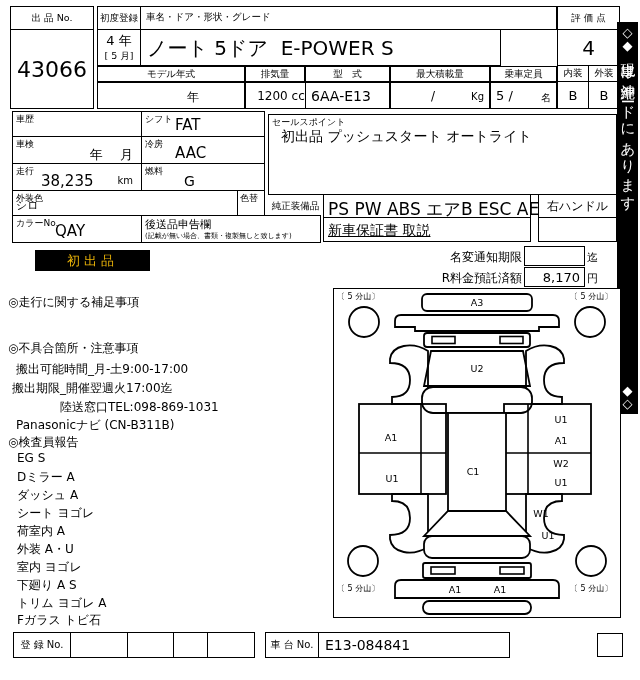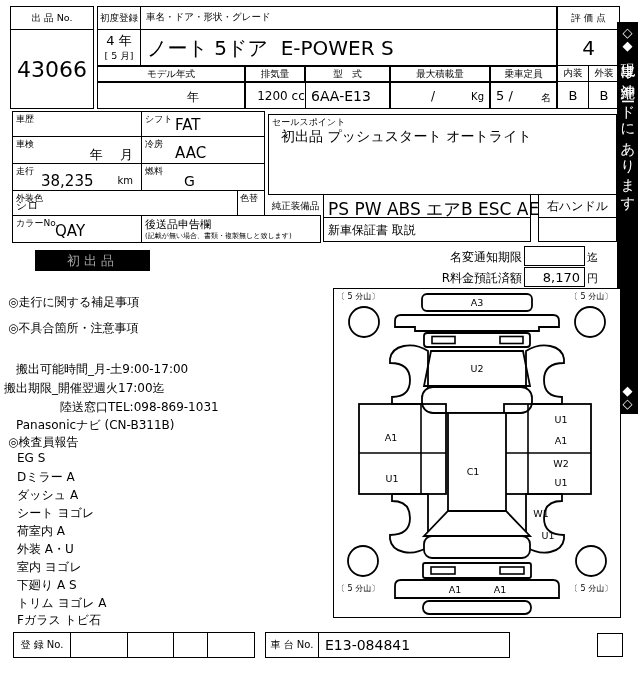--- a/index.html
+++ b/index.html
@@ -4,21 +4,21 @@
 <style>
   html,body{margin:0;padding:0;background:#fff;}
   .sheet{position:relative;width:640px;height:680px;background:#fff;overflow:hidden;
          font-family:"DejaVu Sans","Liberation Sans",sans-serif;color:#000;}
   .box{position:absolute;box-sizing:border-box;border:1.5px solid #000;background:#fff;}
   .nb{position:absolute;box-sizing:border-box;}
   .ctr{display:flex;align-items:center;justify-content:center;}
   .lbl{font-size:9.5px;line-height:1.1;}
   .cell-label{position:absolute;top:1px;left:3px;font-size:9px;}
   .txtline{position:absolute;font-size:12px;white-space:pre;}
-  .badge{background:#000;color:#a3a3a3;}
+  .badge{background:#000;color:#eab308;}
   .banner{background:#000;color:#fff;display:flex;flex-direction:column;align-items:center;}
   .banner .vtext{writing-mode:vertical-rl;text-orientation:upright;font-size:14.5px;letter-spacing:1.5px;flex:1;display:flex;align-items:center;}
   svg text{font-family:"DejaVu Sans","Liberation Sans",sans-serif;}
 </style>
 </head>
 <body>
 
 <div class="sheet">
 
   <div class="box ctr" style="left:10px;top:6px;width:84px;height:24px;">
@@ -32,21 +32,21 @@
       <span class="lbl">初度登録</span>
     </div>
   <div class="box" style="left:97px;top:29px;width:44px;height:37px;text-align:center;">
     <div style="font-size:13px;margin-top:2px;">4 年</div>
     <div style="font-size:9.5px;">[ 5 月]</div>
   </div>
 
   <div class="box" style="left:140px;top:6px;width:417px;height:24px;">
       <span class="lbl" style="position:absolute;left:5px;top:5px;">車名・ドア・形状・グレード</span>
     </div>
-  <div class="box" style="left:140px;top:29px;width:417px;height:37px;padding-left:36px;">
+  <div class="box" style="left:140px;top:29px;width:361px;height:37px;padding-left:36px;">
       <span style="position:absolute;left:6px;top:5px;font-size:20px;white-space:pre;">ノート 5ドア  E-POWER S</span>
     </div>
 
   <div class="box ctr" style="left:97px;top:66px;width:148px;height:16px;">
       <span class="lbl">モデル年式</span>
     </div>
   <div class="box ctr" style="left:245px;top:66px;width:60px;height:16px;">
       <span class="lbl">排気量</span>
     </div>
   <div class="box ctr" style="left:305px;top:66px;width:85px;height:16px;">
@@ -151,41 +151,41 @@
   <div class="nb ctr" style="left:268px;top:195px;width:55px;height:23px;">
       <span style="font-size:9.5px;">純正装備品</span>
     </div>
   <div class="box" style="left:323px;top:194px;width:208px;height:24px;">
       <span style="position:absolute;left:4px;top:3px;font-size:17px;white-space:nowrap;">PS PW ABS エアB ESC AEB</span>
     </div>
   <div class="box ctr" style="left:538px;top:194px;width:79px;height:24px;font-size:12px;">
       <span>右ハンドル</span>
     </div>
   <div class="box" style="left:323px;top:217px;width:208px;height:25px;">
-      <span style="position:absolute;left:4px;top:4px;font-size:12px;">新車保証書 取説</span>
+      <span style="position:absolute;left:4px;top:4px;font-size:14px;text-decoration:underline;">新車保証書 取説</span>
     </div>
   <div class="box" style="left:538px;top:217px;width:79px;height:25px;"></div>
 
   <div class="nb badge ctr" style="left:35px;top:250px;width:115px;height:21px;font-size:13px;letter-spacing:4px;">
       <span>初出品</span>
     </div>
 
   <div class="nb" style="left:430px;top:249px;width:92px;text-align:right;font-size:12px;">名変通知期限</div>
   <div class="box" style="left:524px;top:246px;width:61px;height:20px;"><span></span></div>
   <div class="nb" style="left:587px;top:250px;font-size:11px;">迄</div>
   <div class="nb" style="left:426px;top:270px;width:96px;text-align:right;font-size:12px;">R料金預託済額</div>
   <div class="box" style="left:524px;top:267px;width:61px;height:20px;">
       <span style="position:absolute;right:4px;top:2px;font-size:13px;">8,170</span>
     </div>
   <div class="nb" style="left:587px;top:271px;font-size:11px;">円</div>
 
   <div class="txtline" style="left:8px;top:294px;">◎走行に関する補足事項</div>
-  <div class="txtline" style="left:8px;top:320px;">◎不具合箇所・注意事項</div>
+  <div class="txtline" style="left:8px;top:340px;">◎不具合箇所・注意事項</div>
   <div class="txtline" style="left:16px;top:361px;">搬出可能時間_月-土9:00-17:00</div>
-  <div class="txtline" style="left:4px;top:380px;text-align:center;">搬出期限_開催翌週火17:00迄</div>
+  <div class="txtline" style="left:12px;top:380px;text-align:center;">搬出期限_開催翌週火17:00迄</div>
   <div class="txtline" style="left:16px;top:399px;padding-left:44px;">陸送窓口TEL:098-869-1031</div>
   <div class="txtline" style="left:16px;top:417px;">Panasonicナビ (CN-B311B)</div>
   <div class="txtline" style="left:8px;top:434px;">◎検査員報告</div>
   <div class="txtline" style="left:17px;top:451px;">EG S</div>
   <div class="txtline" style="left:17px;top:469px;">Dミラー A</div>
   <div class="txtline" style="left:17px;top:487px;">ダッシュ A</div>
   <div class="txtline" style="left:17px;top:505px;">シート ヨゴレ</div>
   <div class="txtline" style="left:17px;top:523px;">荷室内 A</div>
   <div class="txtline" style="left:17px;top:541px;">外装 A・U</div>
   <div class="txtline" style="left:17px;top:559px;">室内 ヨゴレ</div>

